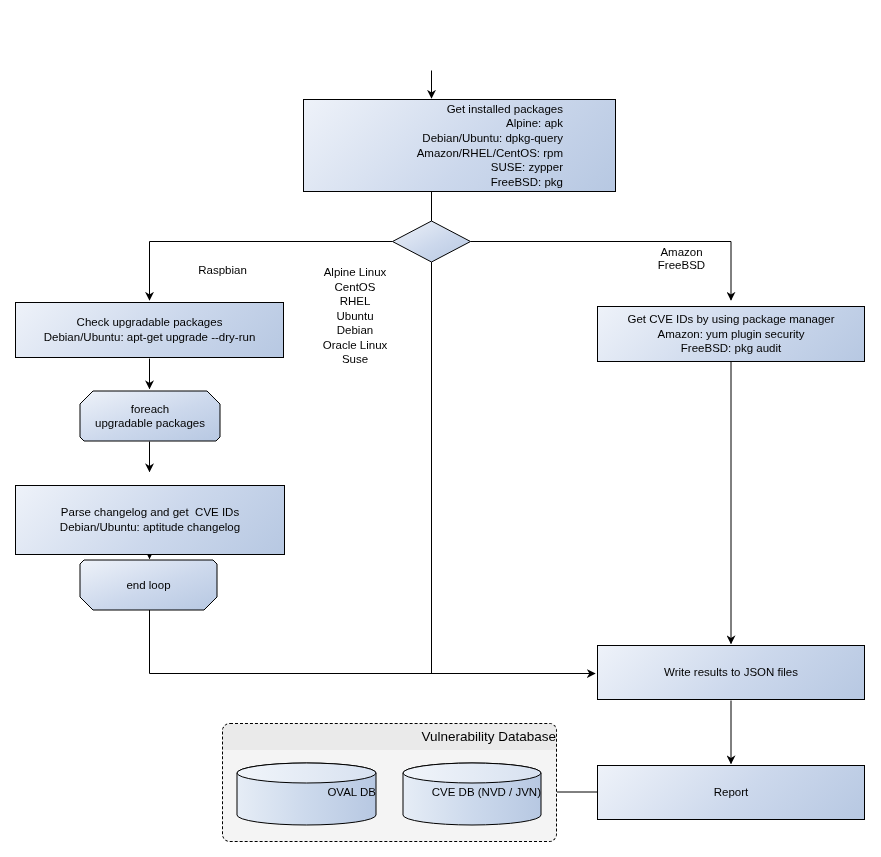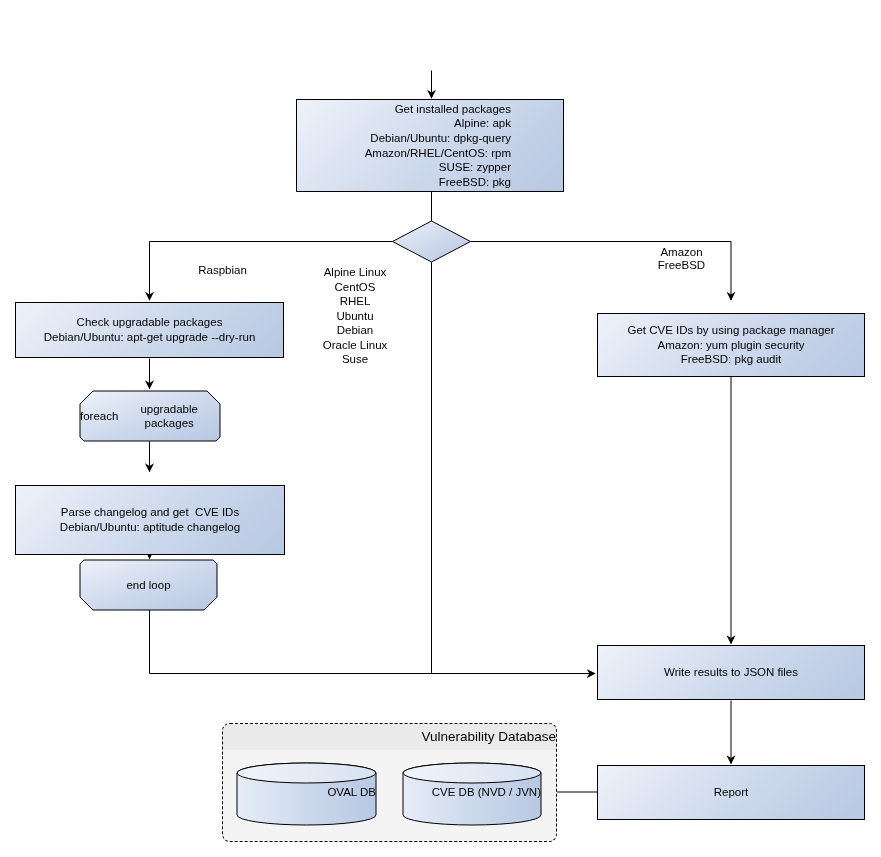--- a/index.html
+++ b/index.html
@@ -10,21 +10,21 @@
   .layer-svg{position:absolute;left:0;top:0;z-index:2;pointer-events:none;}
   .node{
     position:absolute;box-sizing:border-box;border:1px solid #000;
     background:linear-gradient(135deg,#eef2f9 0%,#ccd8ec 55%,#b7c8e2 100%);
     display:flex;flex-direction:column;justify-content:center;align-items:center;
     font-size:11.5px;line-height:14.6px;z-index:3;text-align:center;
   }
   .node .line{white-space:pre-wrap;}
   .node.align-right{align-items:flex-end;text-align:right;padding-right:52px;}
   .shape-label{
-    position:absolute;display:flex;flex-direction:row;justify-content:center;align-items:center;
+    position:absolute;display:flex;flex-direction:column;justify-content:center;align-items:center;
     font-size:11.5px;line-height:14.5px;z-index:3;text-align:center;
   }
   .edge-label{position:absolute;font-size:11.5px;z-index:3;}
   .edge-label .line{white-space:pre-wrap;text-align:center;}
   .group-box{
     position:absolute;left:222px;top:723px;width:335px;height:119px;box-sizing:border-box;
     background:#f4f4f4;border:1px dashed #000;border-radius:8px;z-index:1;
   }
   .group-title{
     position:absolute;left:0;right:0;top:0;height:26px;background:#eaeaea;
@@ -91,40 +91,40 @@
       <ellipse cx="306.5" cy="773" rx="69.5" ry="10" fill="url(#gCylTop)" stroke="#000" stroke-width="1"></ellipse>
     </g>
 
     <g>
       <path d="M403,773 L403,815 A69,10 0 0 0 541,815 L541,773 A69,10 0 0 0 403,773 Z" fill="url(#gCylBody)" stroke="#000" stroke-width="1"></path>
       <ellipse cx="472" cy="773" rx="69" ry="10" fill="url(#gCylTop)" stroke="#000" stroke-width="1"></ellipse>
     </g>
   </svg>
 
 
-  <div class="node align-right" style="left:296px;top:99px;width:268px;height:93px;">
+  <div class="node align-right" style="left:303px;top:99px;width:313px;height:93px;">
     <div class="line">Get installed packages</div>
     <div class="line">Alpine: apk</div>
     <div class="line">Debian/Ubuntu: dpkg-query</div>
     <div class="line">Amazon/RHEL/CentOS: rpm</div>
     <div class="line">SUSE: zypper</div>
     <div class="line">FreeBSD: pkg</div>
   </div>
 
   <div class="node" style="left:15px;top:302px;width:269px;height:56px;">
     <div class="line">Check upgradable packages</div>
     <div class="line">Debian/Ubuntu: apt-get upgrade --dry-run</div>
   </div>
 
   <div class="node" style="left:15px;top:473px;width:270px;height:70px;margin-top:12px;">
     <div class="line">Parse changelog and get  CVE IDs</div>
     <div class="line">Debian/Ubuntu: aptitude changelog</div>
   </div>
 
-  <div class="node" style="left:597px;top:313px;width:268px;height:64px;">
+  <div class="node" style="left:597px;top:306px;width:268px;height:56px;">
     <div class="line">Get CVE IDs by using package manager</div>
     <div class="line">Amazon: yum plugin security</div>
     <div class="line">FreeBSD: pkg audit</div>
   </div>
 
   <div class="node" style="left:597px;top:645px;width:268px;height:55px;">
     <div class="line">Write results to JSON files</div>
   </div>
 
   <div class="node" style="left:597px;top:765px;width:268px;height:55px;">

